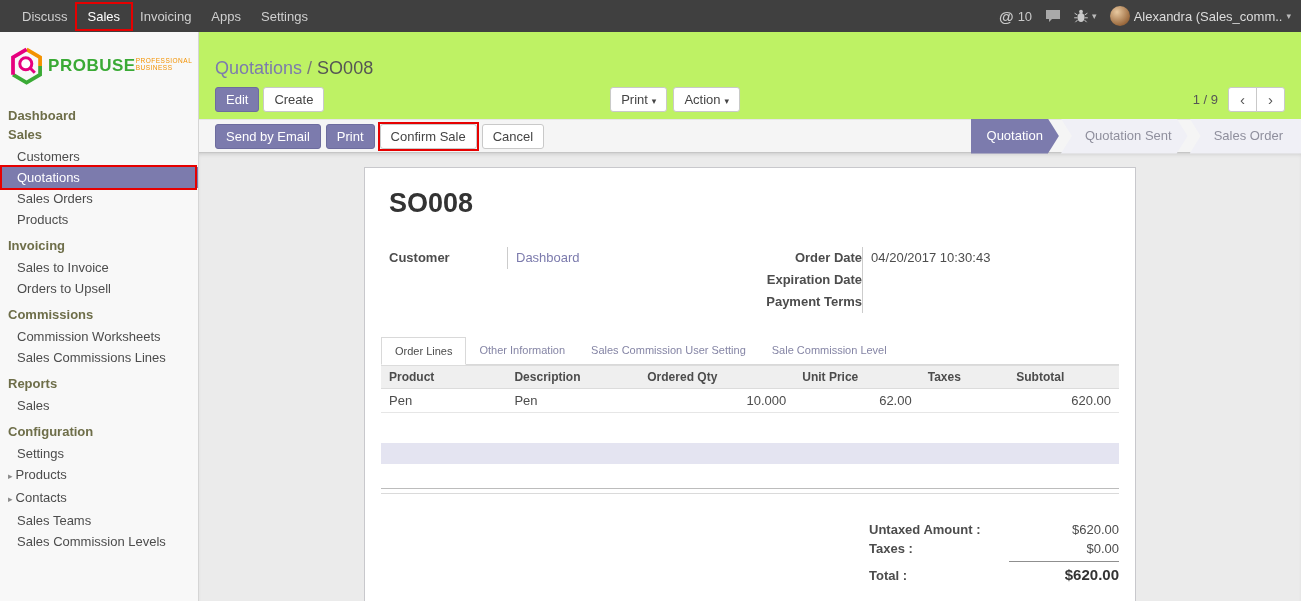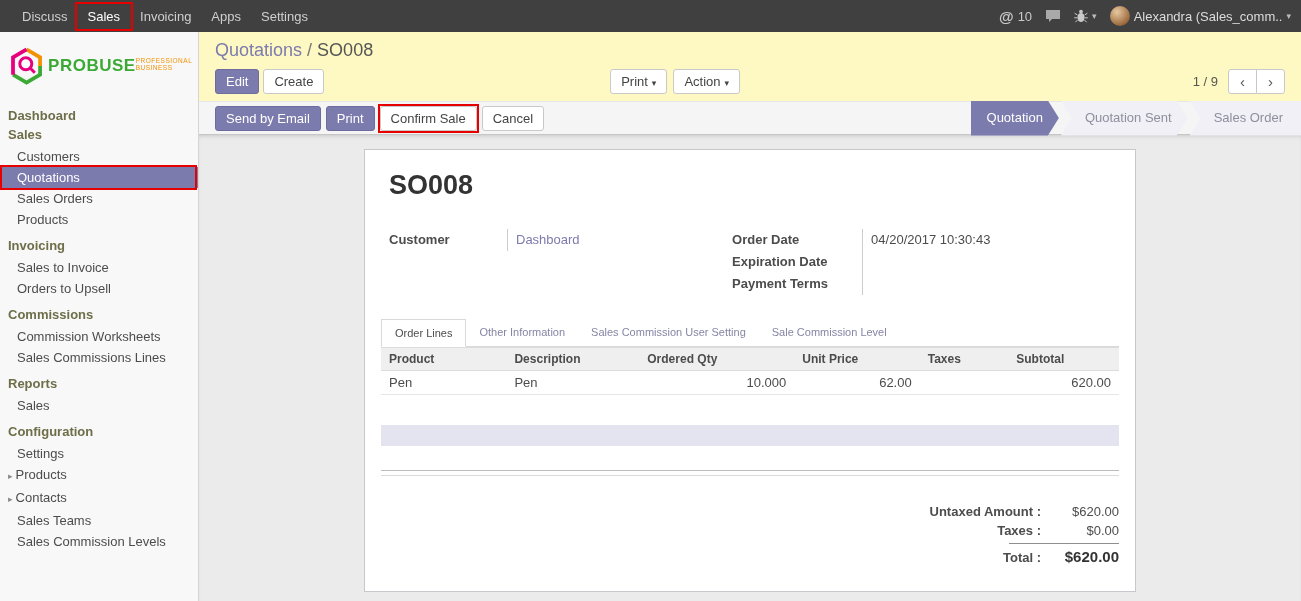--- a/index.html
+++ b/index.html
@@ -33,21 +33,21 @@
   .logo-text { display:flex; flex-direction:row; }
   .logo-title { font-size:17px; font-weight:bold; color:#3aaa35; letter-spacing:.5px; }
   .logo-sub { font-size:6.5px; color:#f39200; letter-spacing:.5px; margin-top:1px; }
   .side-nav { padding-top:12px; }
   .side-section-title { font-size:13px; font-weight:bold; color:#6e6e49; padding:0 8px 4px; line-height:15px; cursor:pointer; }
   .side-items { margin-bottom:8px; }
   .side-item { font-size:13px; color:#4c4c4c; line-height:21px; padding:0 6px 0 17px; cursor:pointer; position:relative; white-space:nowrap; }
   .side-item.selected { background:#7c7bad; color:#fff; }
   .expand-icon { font-size:9px; color:#8a8a8a; margin-right:3px; margin-left:-9px; }
   
-  .control-panel { background:#fef9c3; padding:8px 16px 7px; }
+  .control-panel { background:#bef264; padding:26px 16px 7px; }
   .breadcrumb { font-size:18px; color:#777; margin-bottom:7px; }
   .bc-link { color:#7c7bad; cursor:pointer; }
   .bc-current { color:#555; }
   .cp-buttons { position:relative; height:26px; display:flex; align-items:center; }
   .btn { font-size:13px; line-height:17px; padding:3px 10px; border:1px solid #c9c9c9; border-radius:3px;
          background:#fff; color:#444; cursor:pointer; font-family:inherit; position:relative; white-space:nowrap; }
   .btn-primary { background:#7c7bad; border-color:#6d6c9e; color:#fff; }
   .left-btns { display:flex; gap:4px; }
   .center-btns { position:absolute; left:43%; transform:translateX(-50%); display:flex; gap:6px; }
   .btn .caret { color:inherit; margin-left:4px; }
@@ -72,37 +72,37 @@
   
   .o-content { flex:1; background:#ebebeb; overflow:hidden; box-shadow:inset 0 3px 4px -2px rgba(0,0,0,.15); }
   .sheet { width:772px; margin:14px auto; background:#fff; border:1px solid #c8c8cc; padding:12px 16px 24px; min-height:424px; }
   .sheet-title { font-size:27px; font-weight:bold; color:#333; margin:8px 0 28px 8px; }
   .fields { display:flex; margin-left:8px; }
   .fgroup-left { flex:0 0 47%; }
   .fgroup-right { flex:1; }
   .frow { display:flex; align-items:flex-start; }
   .flabel { font-size:13px; font-weight:bold; color:#4c4c4c; padding-top:3px; }
   .fgroup-left .flabel { width:118px; }
-  .fgroup-right .flabel { width:130px; }
+  .fgroup-right .flabel { width:130px;text-align:right; }
   .fvalue { border-left:1px solid #ccc; padding:3px 0 3px 8px; font-size:13px; color:#4c4c4c; flex:1; min-height:22px; }
   .fvalue.link { color:#7c7bad; cursor:pointer; }
   .notebook { margin-top:24px; }
   .tabs { display:flex; border-bottom:1px solid #d9d9d9; }
   .tab { font-size:11px; color:#8585a5; padding:7px 13px; cursor:pointer; margin-bottom:-1px; white-space:nowrap; }
   .tab.active { background:#fff; border:1px solid #d9d9d9; border-bottom:1px solid #fff; color:#4c4c4c; }
   .olines { width:100%; border-collapse:collapse; }
   .olines th { background:#efefef; border-top:1px solid #dcdcdc; border-bottom:1px solid #dcdcdc;
                font-size:12px; font-weight:bold; color:#4c4c4c; text-align:left; padding:4px 8px; }
   .olines td { font-size:13px; color:#4c4c4c; padding:4px 8px; border-bottom:1px solid #e6e6e6; }
   .num { text-align:right; }
   .cell-link { color:#7c7bad; cursor:pointer; }
   .add-strip { height:21px; background:#e4e4f1; margin-top:30px; cursor:pointer; }
   .sep-lines { margin-top:24px; height:6px; border-top:1px solid #bcbcbc; border-bottom:1px solid #dadada; }
   .totals { margin:26px 0 0 auto; width:250px; }
-  .trow { display:flex; justify-content:flex-end; align-items:baseline; padding:2px 0; font-size:13px; color:#4c4c4c; }
+  .trow { display:flex; justify-content:space-between; align-items:baseline; padding:2px 0; font-size:13px; color:#4c4c4c; }
   .tlabel { font-weight:bold; }
   .tvalue { width:78px; text-align:right; }
   .tsep { width:110px; border-top:1px solid #8f8f8f; margin:3px 0 2px auto; }
   .trow.grand .tvalue { font-size:15px; font-weight:bold; color:#333; }
 </style>
 </head>
 <body>
 
 <header class="topbar">
   <nav class="menus">

